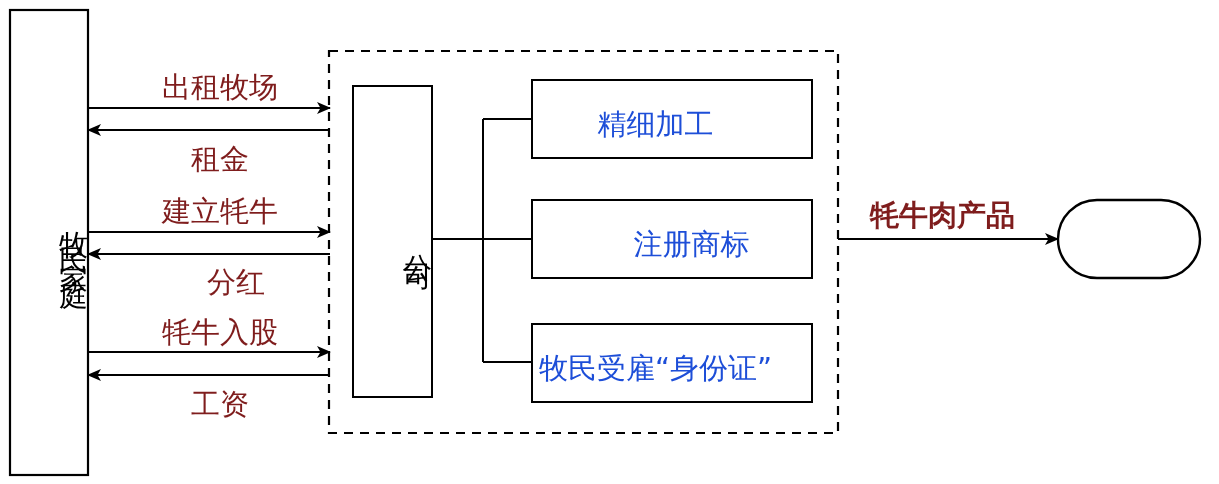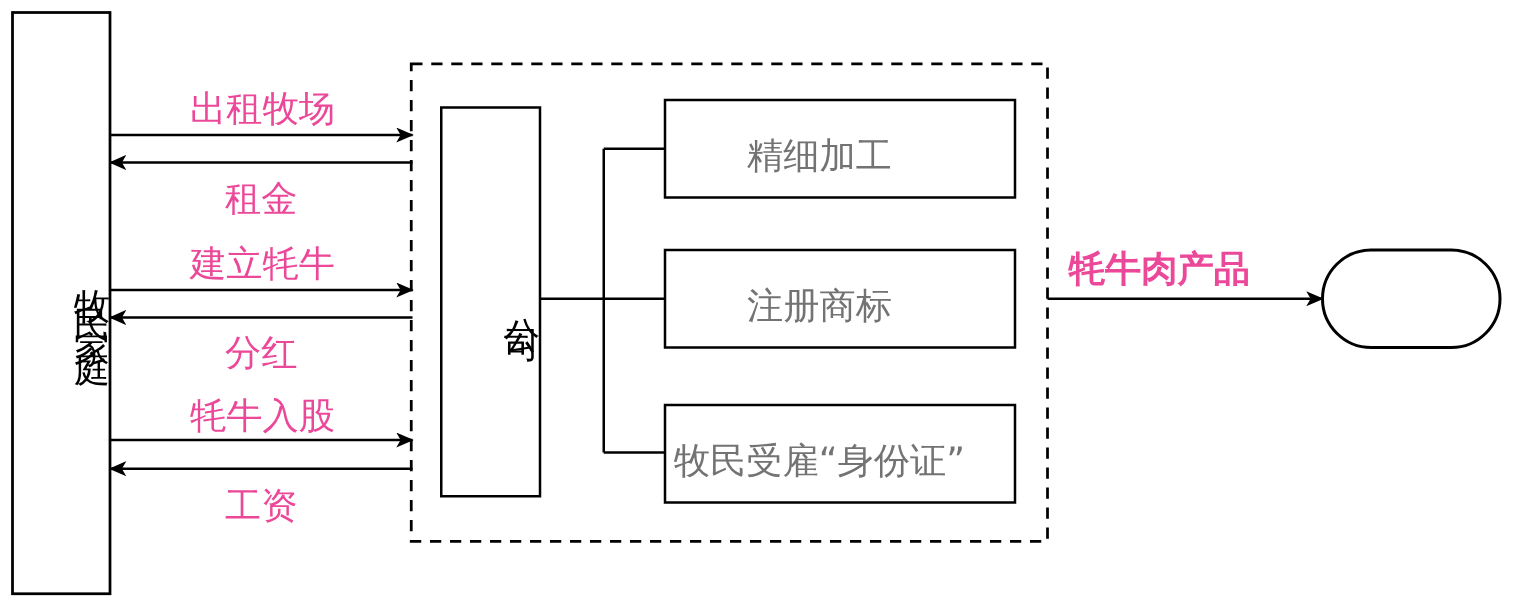--- a/index.html
+++ b/index.html
@@ -50,28 +50,28 @@
     width: 79px;
     text-align: center;
     font-size: 29px;
     writing-mode: vertical-rl;
     letter-spacing: 9px;
     height: 90px;
   }
   .flow-label {
     position: absolute;
     font-size: 29px;
-    color: #ec4899;
-    text-align: left;
+    color: #7f1d1d;
+    text-align: center;
     white-space: nowrap;
   }
   .box-label {
     position: absolute;
     font-size: 29px;
-    color: #737373;
+    color: #1d4ed8;
     text-align: center;
     white-space: nowrap;
     width: 247px;
   }
   #label-market {
     left: 1058px;
     top: 223px;
     width: 142px;
     text-align: center;
     font-size: 29px;
@@ -138,27 +138,27 @@
 
   <div class="node-text" id="label-company">公司</div>
 
 
   <div class="flow-label" style="left:152px; top:68px; width:136px;">出租牧场</div>
 
   <div class="flow-label" style="left:180px; top:140px; width:80px;">租金</div>
 
   <div class="flow-label" style="left:152px; top:192px; width:136px;">建立牦牛</div>
 
-  <div class="flow-label" style="left:180px; top:263px; width:80px;">分红</div>
+  <div class="flow-label" style="left:196px; top:263px; width:80px;">分红</div>
 
   <div class="flow-label" style="left:152px; top:313px; width:136px;">牦牛入股</div>
 
   <div class="flow-label" style="left:180px; top:385px; width:80px;">工资</div>
 
   <div class="flow-label" id="label-product">牦牛肉产品</div>
 
   <div class="box-label" style="left:532px; top:105px;">精细加工</div>
 
-  <div class="box-label" style="left:532px; top:225px;">注册商标</div>
+  <div class="box-label" style="left:532px; top:225px;padding-left:36px;">注册商标</div>
 
   <div class="box-label" style="left:532px; top:349px;">牧民受雇“身份证”</div>
 
 </div>
 
 </body></html>

